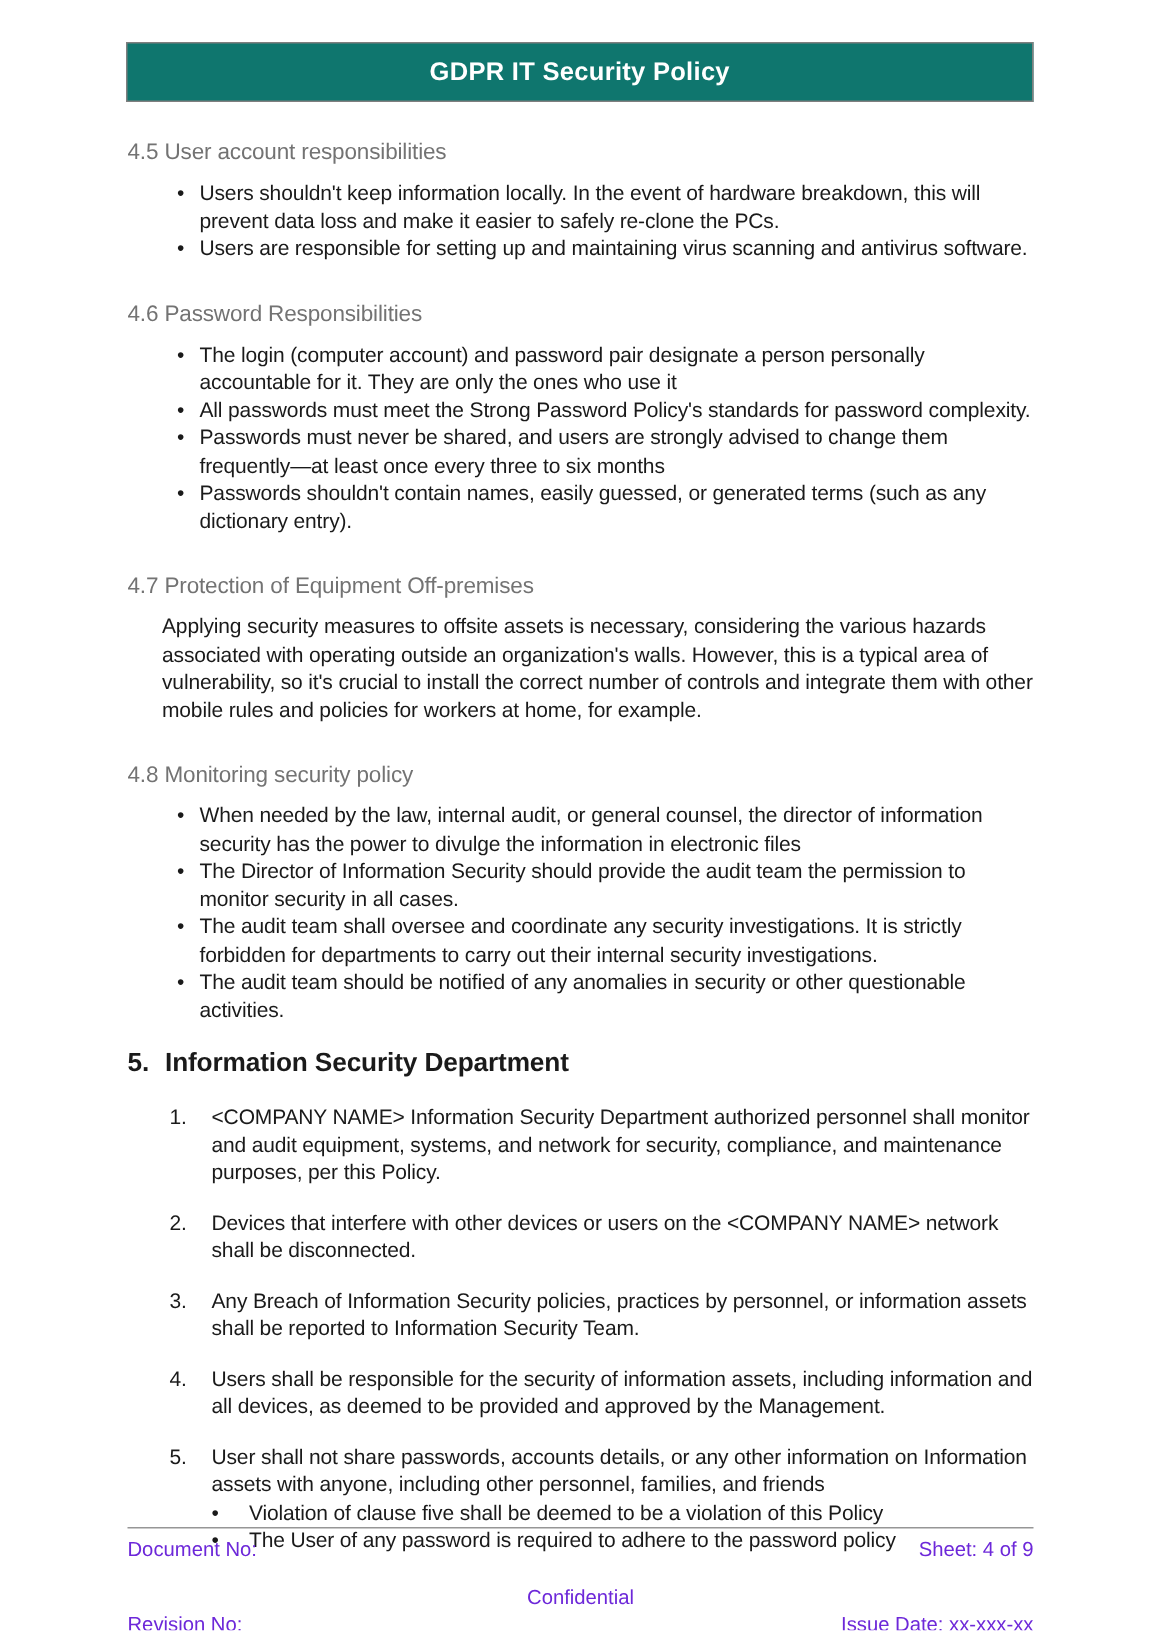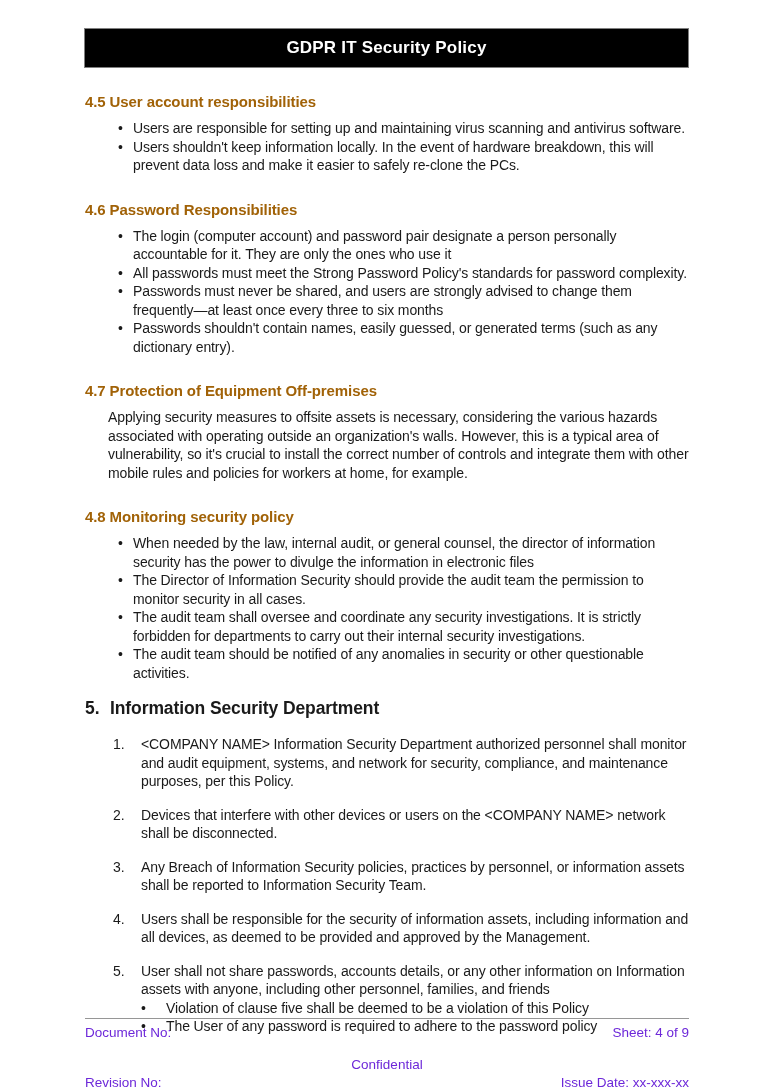--- a/index.html
+++ b/index.html
@@ -12,21 +12,21 @@
     font-family: "Liberation Sans", sans-serif;
     color: #1a1a1a;
     overflow: hidden;
   }
   .banner {
     position: absolute;
     left: 84px;
     top: 28px;
     width: 605px;
     height: 40px;
-    background: #000000;
+    background: #0f766e;
     border: 1.5px solid #7f7f7f;
     display: flex;
     align-items: center;
     justify-content: center;
   }
   .banner-title {
     color: #ffffff;
     font-weight: 700;
     font-size: 17px;
     letter-spacing: 0.2px;
@@ -36,22 +36,22 @@
     left: 85px;
     top: 92px;
     width: 604px;
     font-size: 14px;
     line-height: 18.5px;
     letter-spacing: -0.1px;
   }
   h2.sec-h {
     font-size: 15px;
     line-height: 19px;
-    font-weight: 700;
-    color: #a16207;
+    font-weight: 400;
+    color: #737373;
     margin: 0;
   }
   .content > h2.sec-h { margin-top: 25px; }
   .content > h2.sec-h:first-child { margin-top: 0; }
   ul.blist {
     list-style: none;
     margin: 8px 0 0 33px;
   }
   ul.blist li {
     position: relative;
@@ -121,22 +121,22 @@
 <div class="page">
 
   <div class="banner">
     <span class="banner-title">GDPR IT Security Policy</span>
   </div>
 
   <div class="content">
 
     <h2 class="sec-h">4.5 User account responsibilities</h2>
     <ul class="blist">
+      <li>Users shouldn't keep information locally. In the event of hardware breakdown, this will prevent data loss and make it easier to safely re-clone the PCs.</li>
       <li>Users are responsible for setting up and maintaining virus scanning and antivirus software.</li>
-      <li>Users shouldn't keep information locally. In the event of hardware breakdown, this will prevent data loss and make it easier to safely re-clone the PCs.</li>
     </ul>
 
     <h2 class="sec-h">4.6 Password Responsibilities</h2>
     <ul class="blist">
       <li>The login (computer account) and password pair designate a person personally accountable for it. They are only the ones who use it</li>
       <li>All passwords must meet the Strong Password Policy's standards for password complexity.</li>
       <li>Passwords must never be shared, and users are strongly advised to change them frequently—at least once every three to six months</li>
       <li>Passwords shouldn't contain names, easily guessed, or generated terms (such as any dictionary entry).</li>
     </ul>
 

